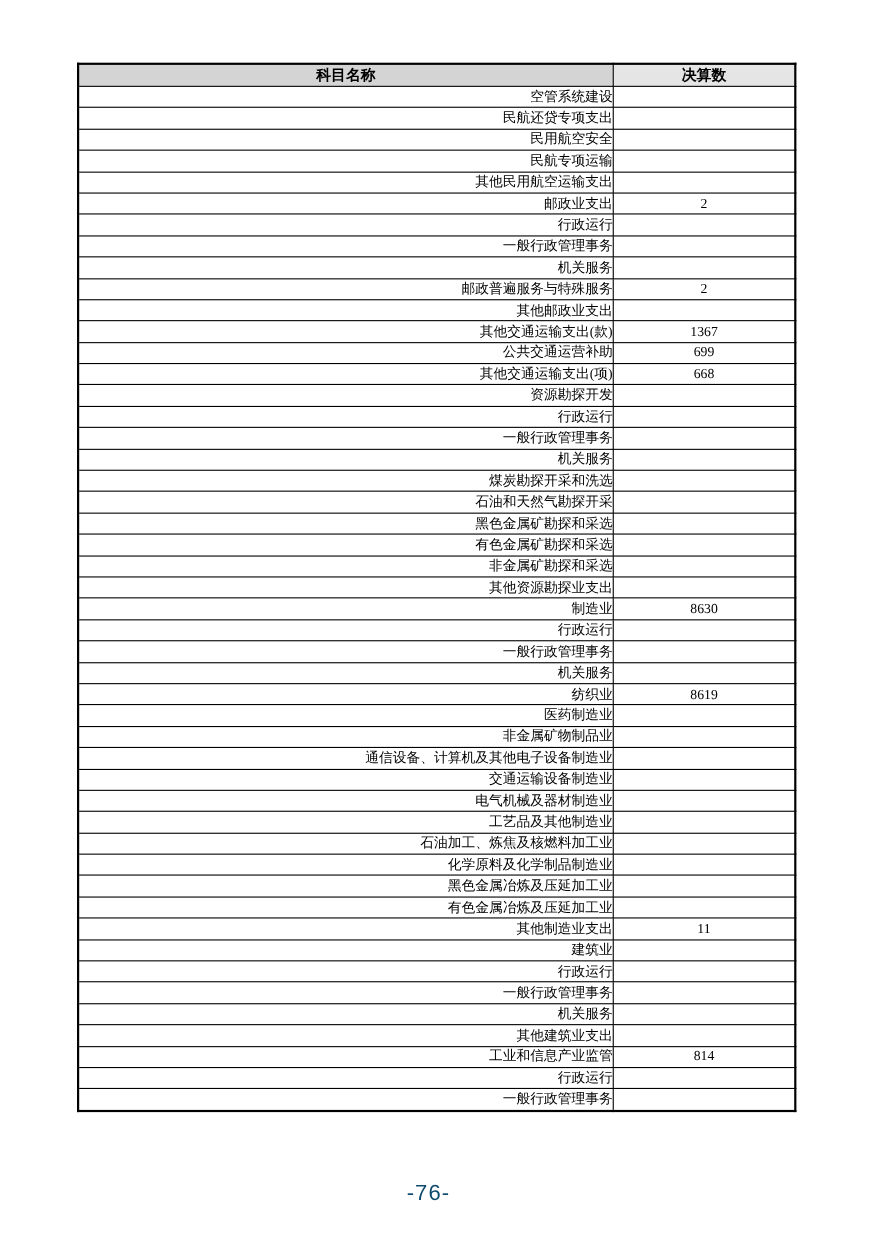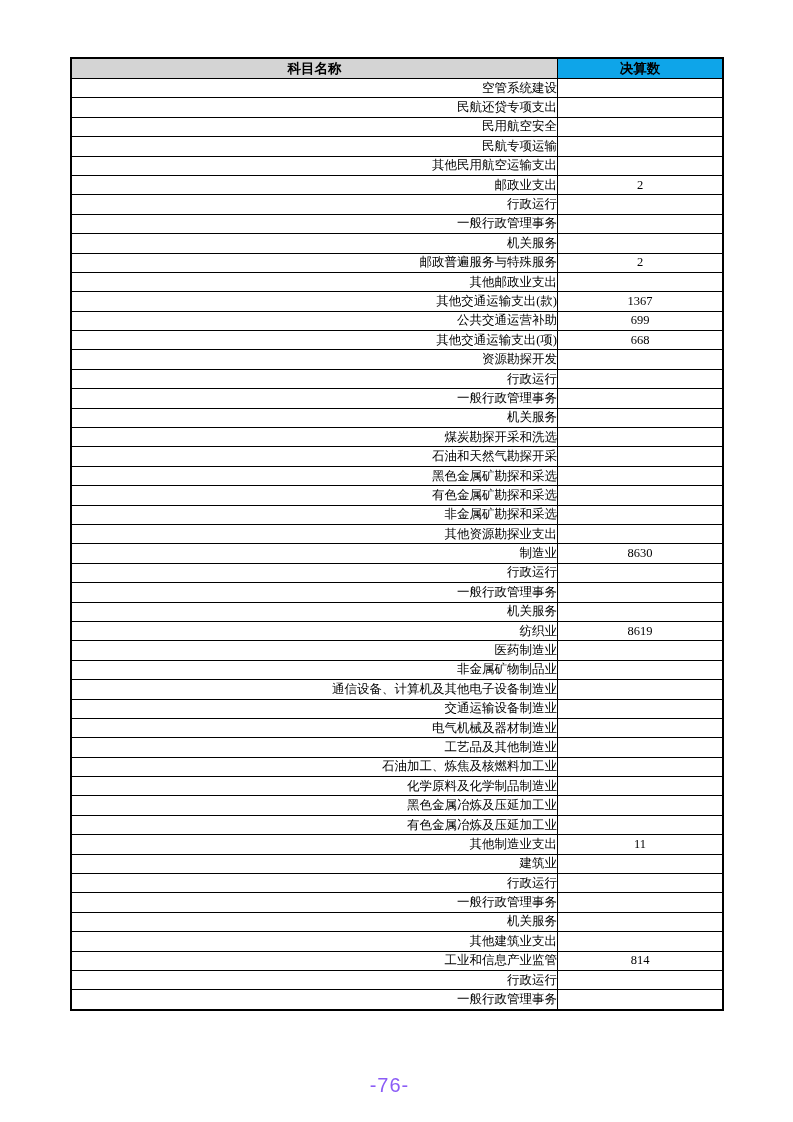--- a/index.html
+++ b/index.html
@@ -53,33 +53,33 @@
   td.indent-2 { padding-left: 22px; }
   .page-number {
     position: absolute;
     top: 1074px;
     left: 0;
     width: 100%;
     text-align: center;
     font-family: "Liberation Sans", "DejaVu Sans", sans-serif;
     font-size: 20px;
     letter-spacing: 1px;
-    color: #8b5cf6;
+    color: #0c4a6e;
   }
 </style>
 </head>
 <body>
 
 <div class="page">
 
   <table class="budget-table">
     <thead>
       <tr class="header-row">
         <th class="col-subject" style="background: rgb(212, 212, 212);">科目名称</th>
-        <th class="col-value" style="background: #0ea5e9;">决算数</th>
+        <th class="col-value" style="background: #e5e5e5;">决算数</th>
       </tr>
     </thead>
     <tbody id="table-body">
         <tr>
           <td class="cell-subject indent-2">空管系统建设</td>
           <td class="cell-value"></td>
         </tr>
         <tr>
           <td class="cell-subject indent-2">民航还贷专项支出</td>
           <td class="cell-value"></td>

